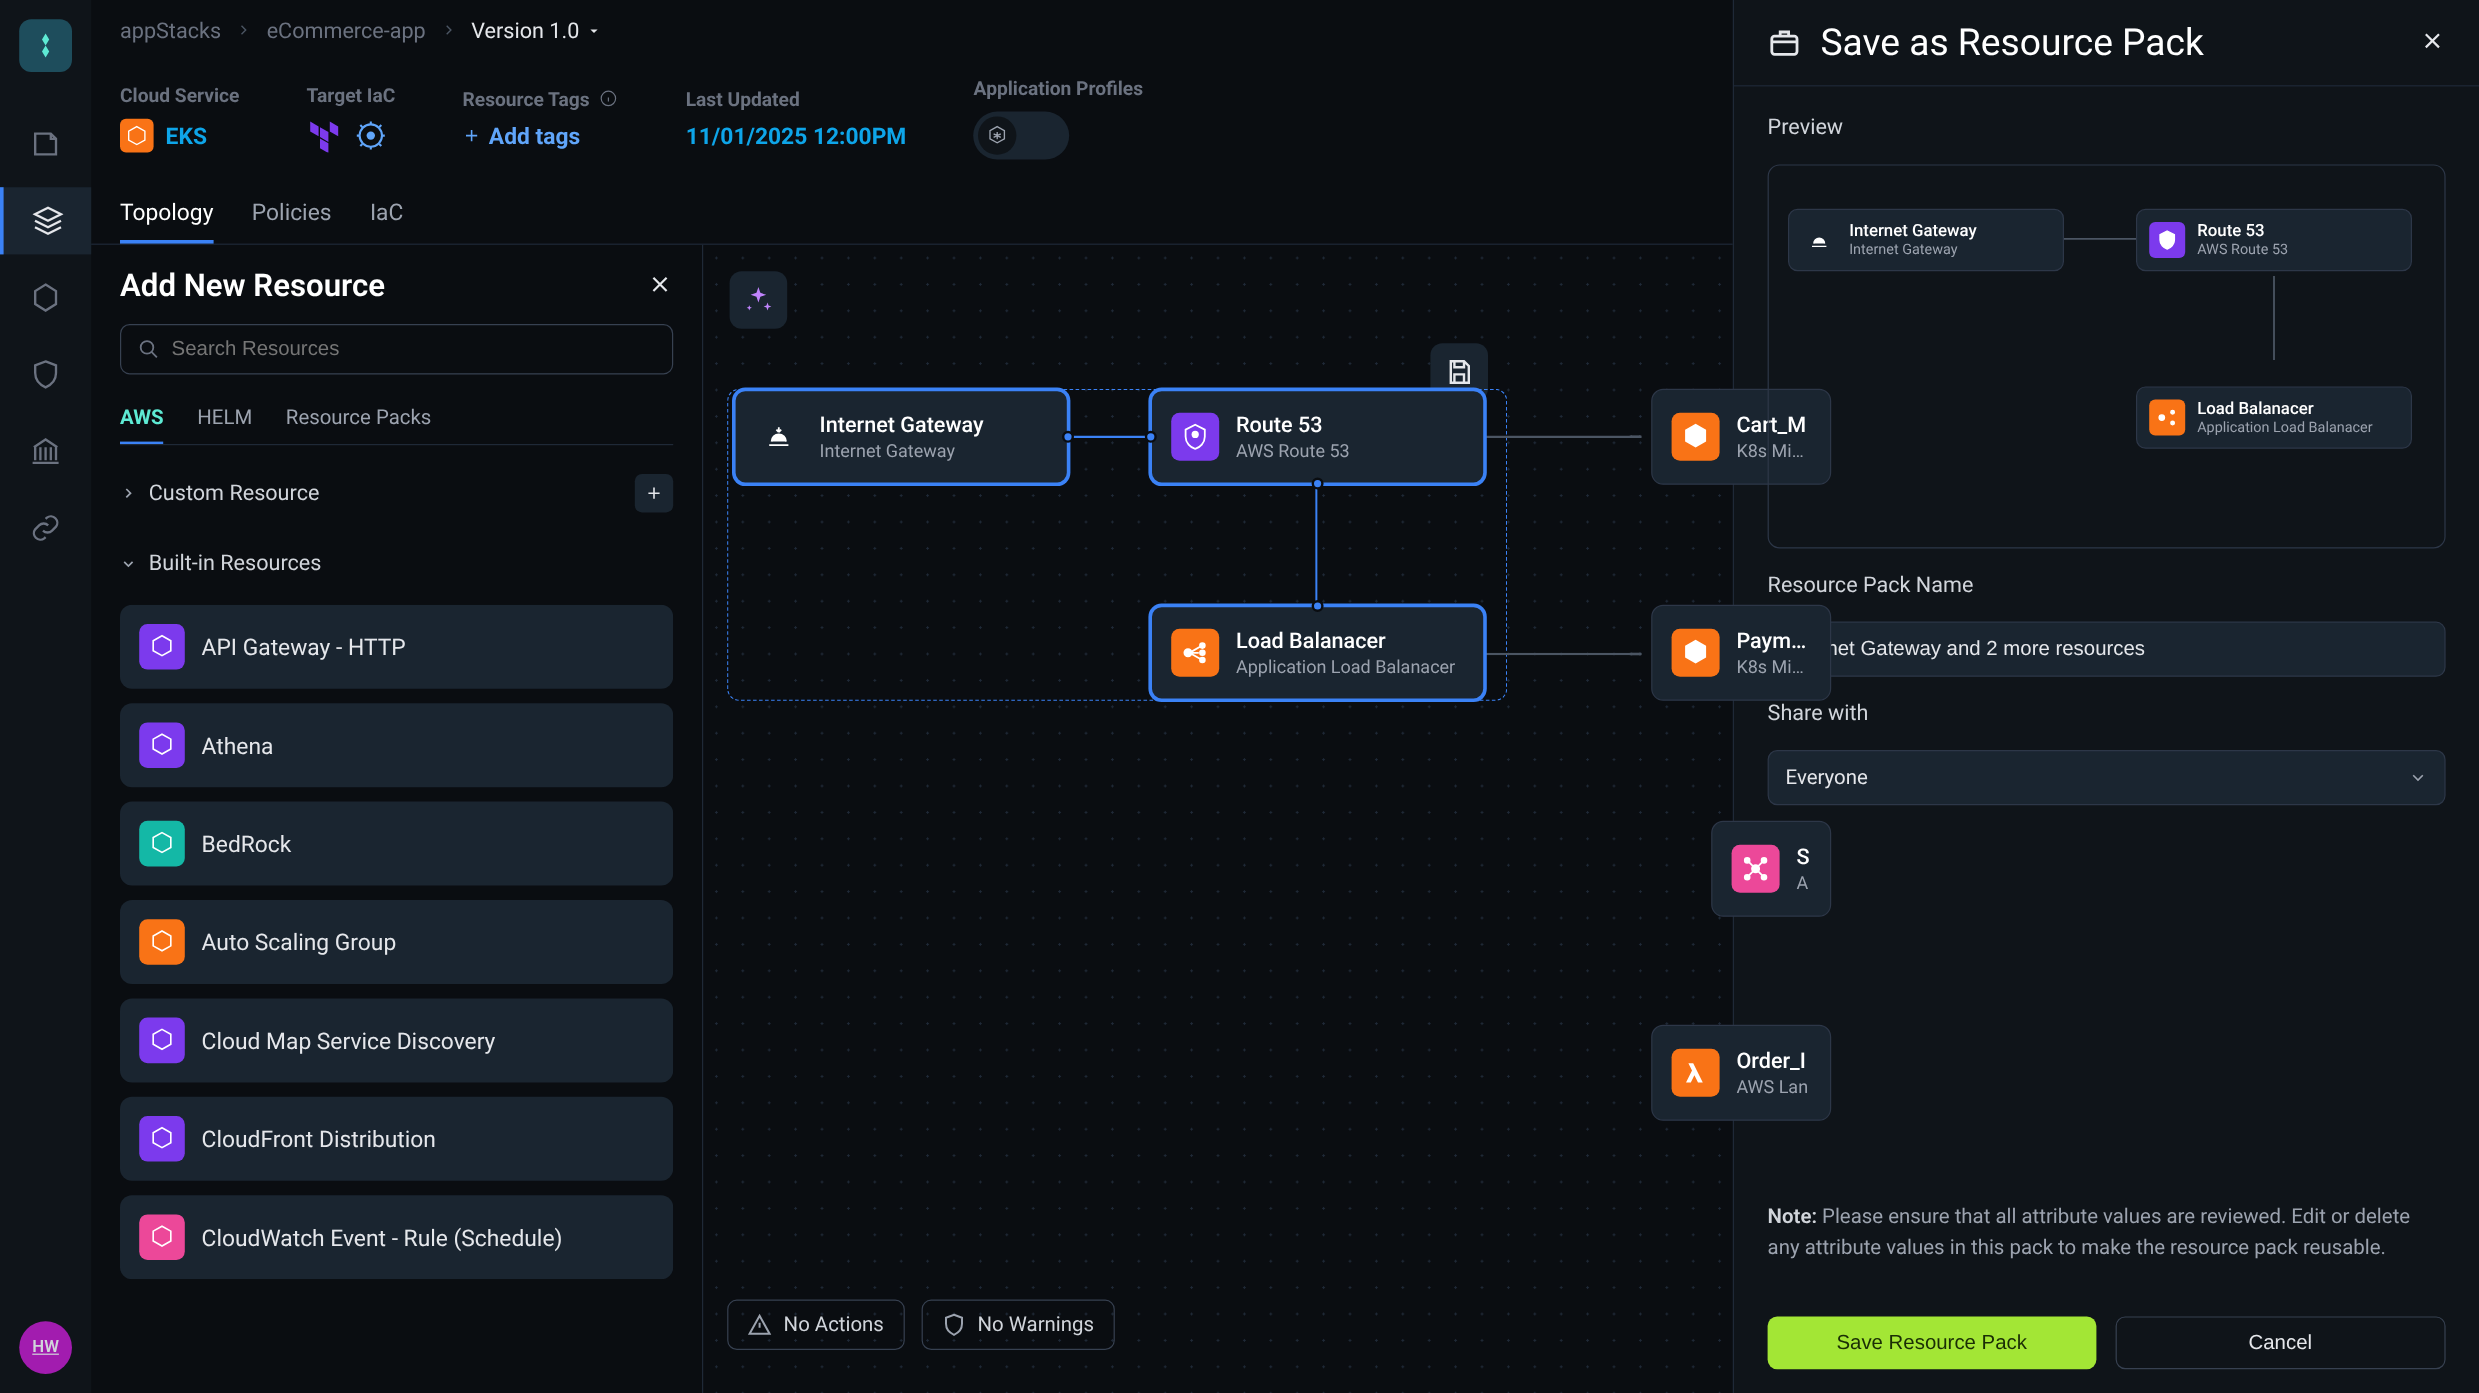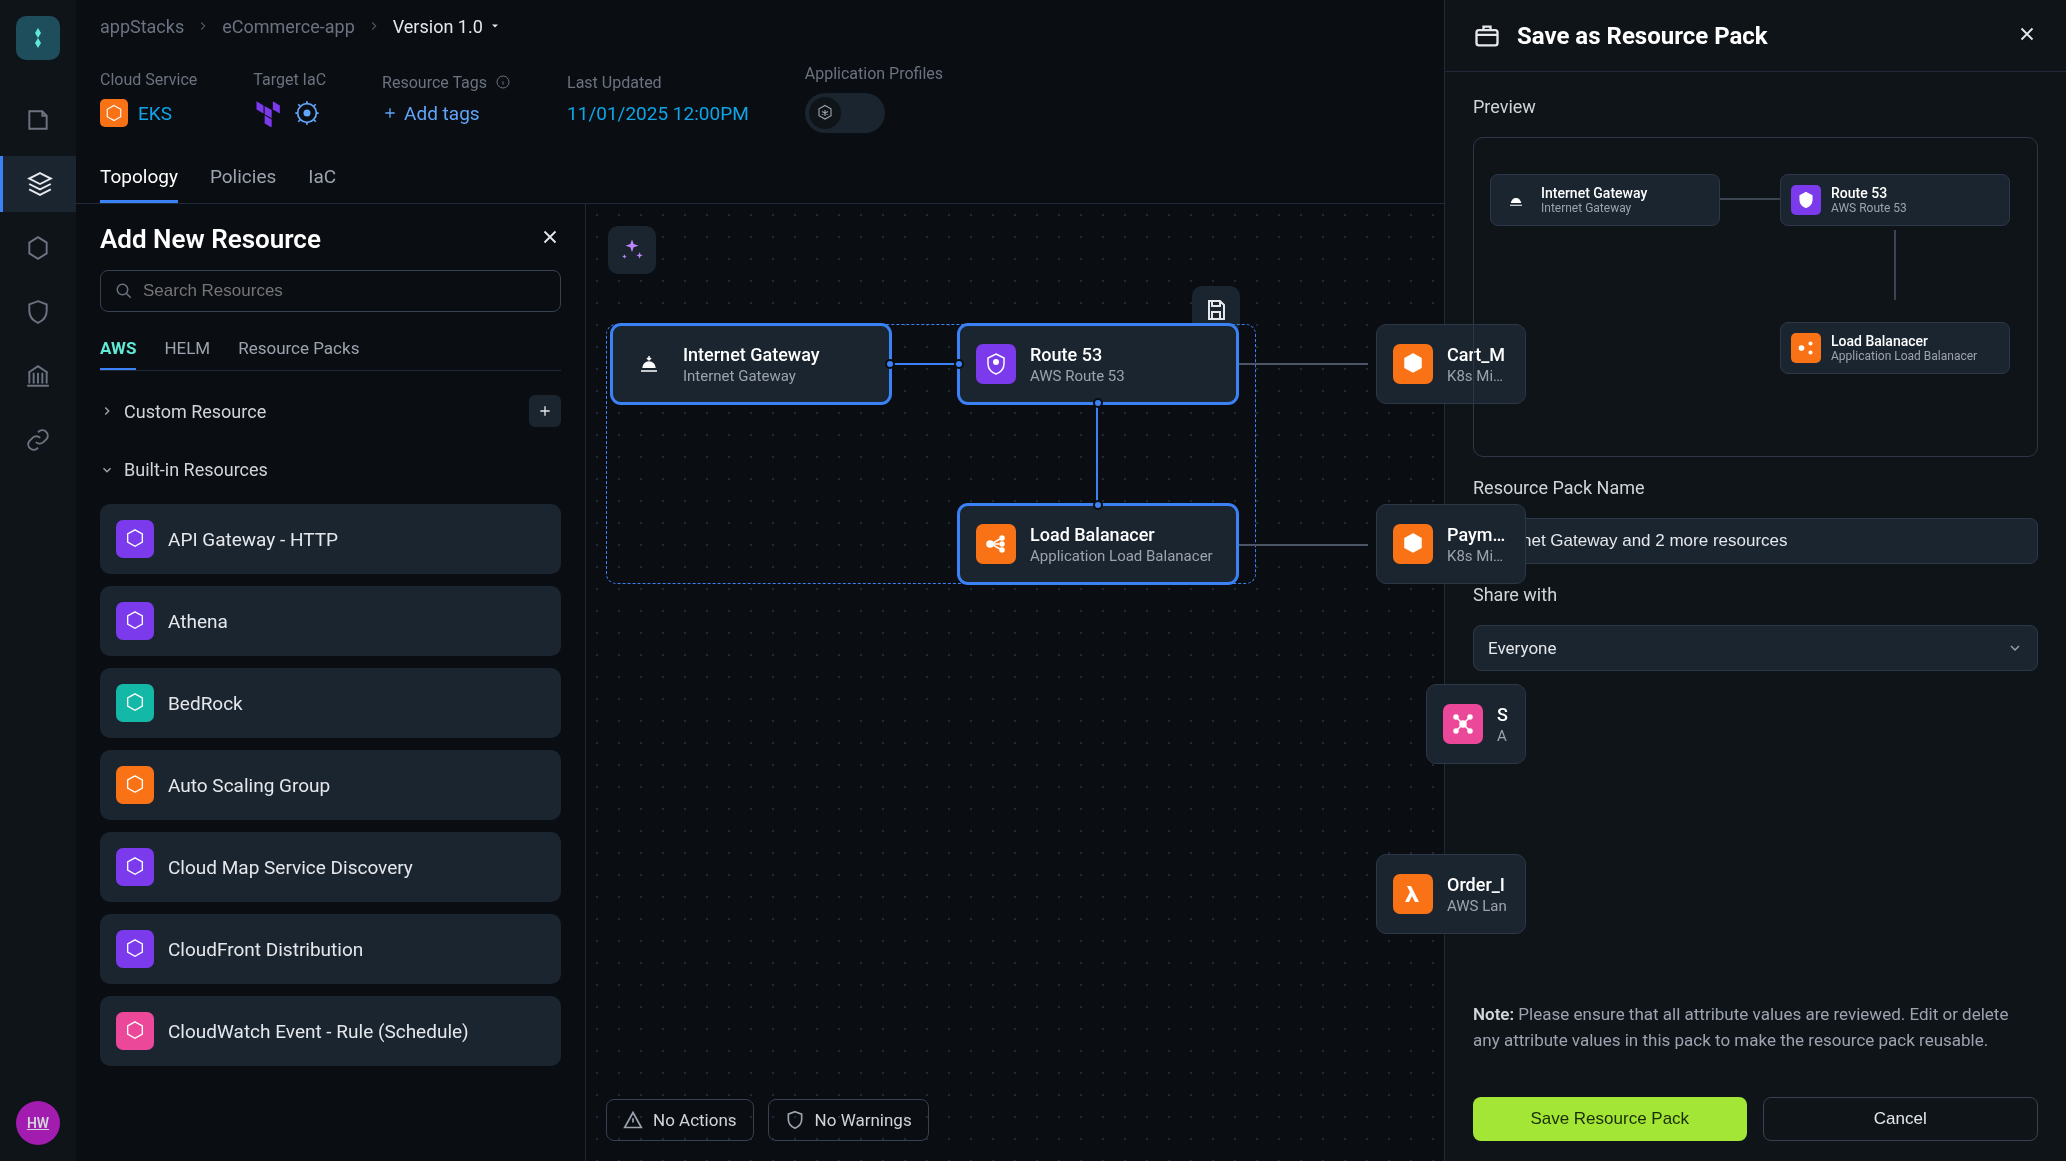--- a/index.html
+++ b/index.html
@@ -60,21 +60,21 @@
   padding: 0 24px; gap: 12px; font-size: 18px; color: #6b7280;
 }
 .crumb-link { color: #6b7280; cursor: pointer; }
 .crumb-sep svg { width: 14px; height: 14px; stroke: #4b5563; fill: none; stroke-width: 2; }
 .crumb-ver { color: #e5e7eb; display: flex; align-items: center; gap: 6px; cursor: pointer; }
 
 
 .infobar {
   display: flex; align-items: center; padding: 12px 24px 20px; gap: 56px;
 }
-.info-col { display: flex; flex-direction: column; gap: 10px; }
+.info-col { display: flex; flex-direction: column; gap: 10px; font-weight: bold; }
 .info-label { font-size: 16px; color: #6b7280; display: flex; align-items: center; gap: 8px; }
 .info-val { font-size: 19px; color: #0ea5e9; display: flex; align-items: center; gap: 10px; }
 .eks-badge { width: 28px; height: 28px; background: #f97316; border-radius: 5px; display: inline-flex; align-items: center; justify-content: center; }
 .eks-badge svg { width: 18px; height: 18px; fill: #fff; }
 .iac-icons { display: flex; gap: 12px; }
 .iac-tf { width: 28px; height: 28px; }
 .iac-helm { width: 28px; height: 28px; }
 .add-tags { color: #60a5fa; cursor: pointer; display: flex; align-items: center; gap: 6px; }
 .env-toggle { width: 80px; height: 40px; border-radius: 20px; background: #1a2530; display: flex; align-items: center; padding: 4px; cursor: pointer; }
 .env-knob { width: 32px; height: 32px; border-radius: 50%; background: #0f1419; display: flex; align-items: center; justify-content: center; }
@@ -152,41 +152,41 @@
 .node-icon svg { width: 24px; height: 24px; fill: #fff; }
 .node-text { display: flex; flex-direction: column; gap: 2px; min-width: 0; }
 .node-title { font-size: 18px; color: #fff; font-weight: 500; white-space: nowrap; overflow: hidden; text-overflow: ellipsis; }
 .node-sub { font-size: 15px; color: #9ca3af; white-space: nowrap; overflow: hidden; text-overflow: ellipsis; }
 .node-dot { position: absolute; width: 10px; height: 10px; border-radius: 50%; background: #3b82f6; border: 2px solid #0a0d11; }
 
 .edge { position: absolute; stroke: #4b5563; stroke-width: 2; fill: none; }
 .edge.sel { stroke: #3b82f6; }
 
 .canvas-footer {
-  position: absolute; bottom: 20px; left: 20px; display: flex; gap: 14px;
+  position: absolute; bottom: 36px; left: 20px; display: flex; gap: 14px;
 }
 .cf-chip {
   display: flex; align-items: center; gap: 10px;
   border: 1px solid #374151; border-radius: 8px;
   padding: 10px 16px; font-size: 17px; color: #d1d5db;
 }
 .cf-chip svg { width: 20px; height: 20px; stroke: #9ca3af; fill: none; stroke-width: 2; }
 
 
 .rpanel {
   width: 622px; background: #0f1419; border-left: 1px solid #1f2937;
   display: flex; flex-direction: column; flex-shrink: 0;
 }
 .rp-header {
   height: 72px; display: flex; align-items: center; justify-content: space-between;
   padding: 0 28px; border-bottom: 1px solid #1f2937;
 }
 .rp-header-left { display: flex; align-items: center; gap: 16px; }
 .rp-header-left svg { width: 28px; height: 28px; stroke: #e5e7eb; fill: none; stroke-width: 2; }
-.rp-title { font-size: 24px; font-weight: 700; color: #fff; }
+.rp-title { font-size: 31px; font-weight: 400; color: #fff; }
 .rp-close svg { width: 22px; height: 22px; stroke: #e5e7eb; fill: none; stroke-width: 2; cursor: pointer; }
 .rp-body { flex: 1; padding: 24px 28px; display: flex; flex-direction: column; gap: 20px; overflow-y: auto; }
 .rp-label { font-size: 18px; color: #d1d5db; }
 .rp-preview {
   border: 1px solid #2d3748; border-radius: 10px; height: 320px;
   position: relative; padding: 20px;
 }
 .pv-node {
   position: absolute; background: #1a2530; border: 1px solid #2d3748; border-radius: 8px;
   display: flex; align-items: center; gap: 10px; padding: 10px; width: 230px;

